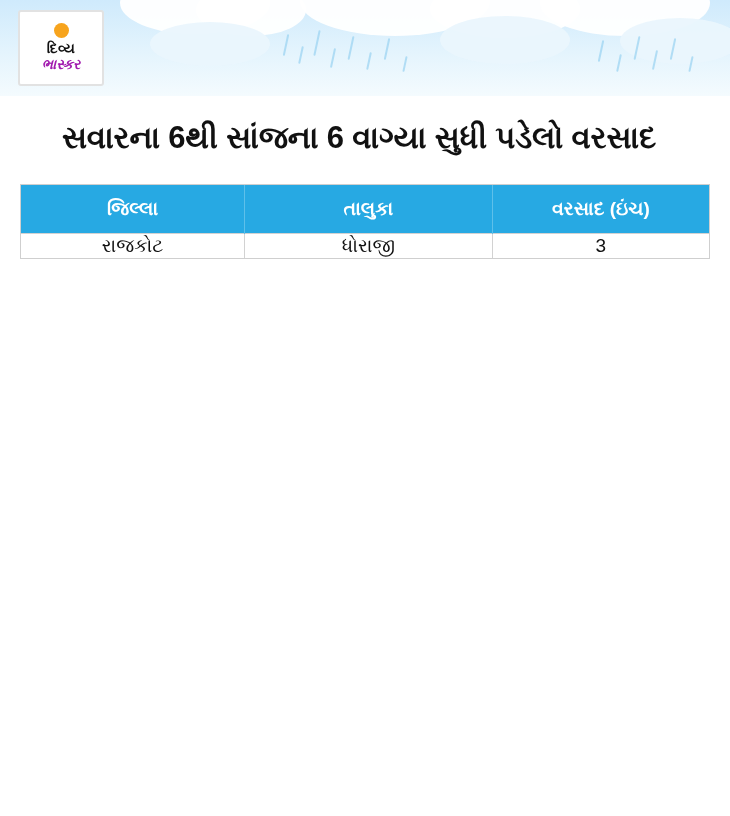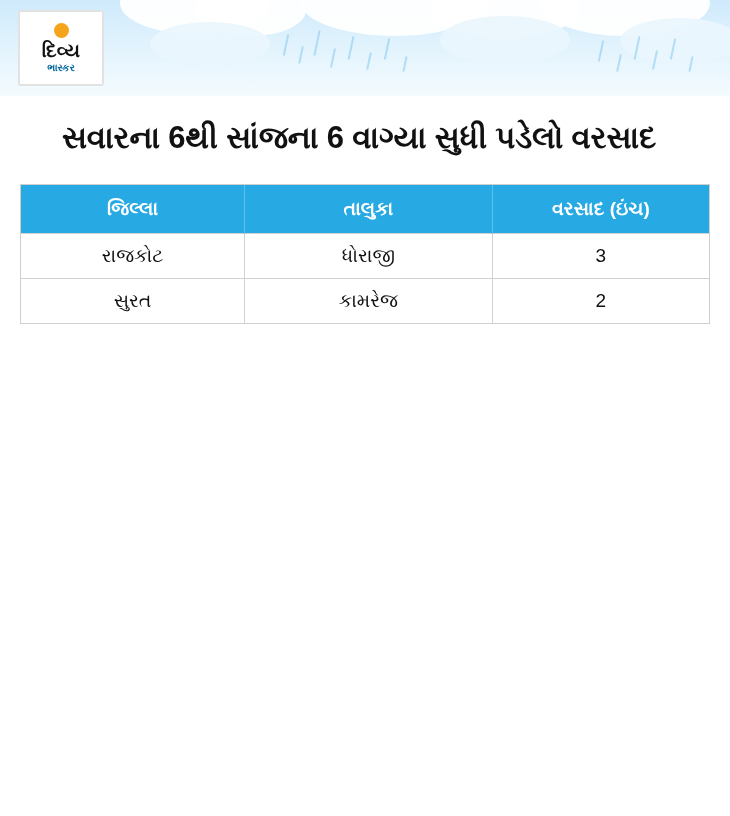--- a/index.html
+++ b/index.html
@@ -61,31 +61,32 @@
     gap: 2px;
   }
   .logo-sun {
     width: 15px;
     height: 15px;
     border-radius: 50%;
     background: #f7a41d;
     margin-bottom: 1px;
   }
   .logo-l1 {
-    font-size: 19px;
+    font-size: 14px;
     font-weight: bold;
     color: #111111;
     line-height: 1;
     letter-spacing: .3px;
   }
   .logo-l2 {
-    font-size: 10px;
-    font-weight: bold;
-    color: #0369a1;
+    font-size: 14px;
+    font-weight: bold;
+    color: #a21caf;
     line-height: 1.1;
+    font-style: italic;
   }
 
   
   .title-wrap {
     padding: 20px 52px 0 40px;
     text-align: center;
   }
   .title {
     font-size: 31px;
     font-weight: bold;
@@ -111,21 +112,21 @@
     font-weight: bold;
     padding: 13px 15px;
     text-align: center;
     border-right: 1px solid #5ec0ea;
   }
   thead th:last-child { border-right: none; text-align: center; }
   tbody td {
     font-size: 19px;
     color: #111111;
     text-align: center;
-    padding: 11px 4px;
+    padding: 1px 4px;
     border-top: 1px solid #d2d2d2;
     border-right: 1px solid #d2d2d2;
     background: #ffffff;
   }
   tbody td:last-child { border-right: none; }
   col.c1 { width: 32.5%; }
   col.c2 { width: 36%; }
   col.c3 { width: 31.5%; }
 </style>
 </head>
@@ -183,22 +184,17 @@
           <th>તાલુકા</th>
           <th>વરસાદ (ઇંચ)</th>
         </tr>
       </thead>
       <tbody>
         <tr>
           <td>રાજકોટ</td>
           <td>ધોરાજી</td>
           <td>3</td>
         </tr>
-        <tr>
-          <td>સુરત</td>
-          <td>કામરેજ</td>
-          <td>2</td>
-        </tr>
       </tbody>
     </table>
   </div>
 
 </div>
 
 </body></html>

